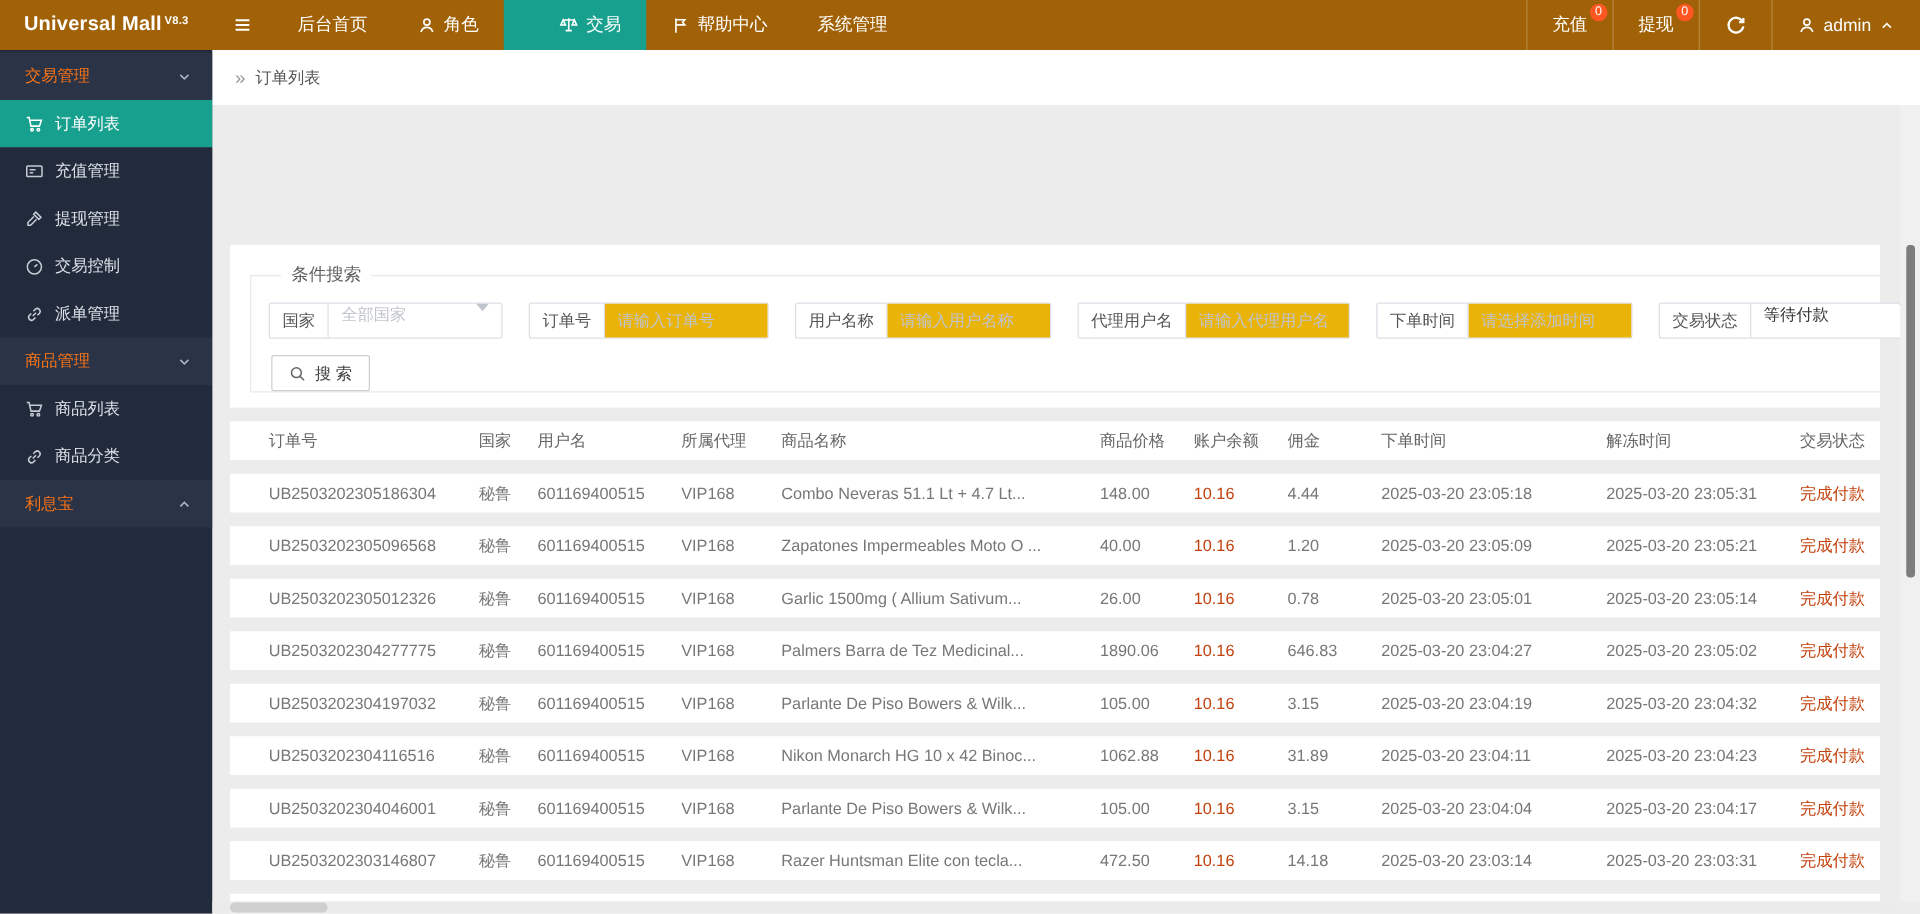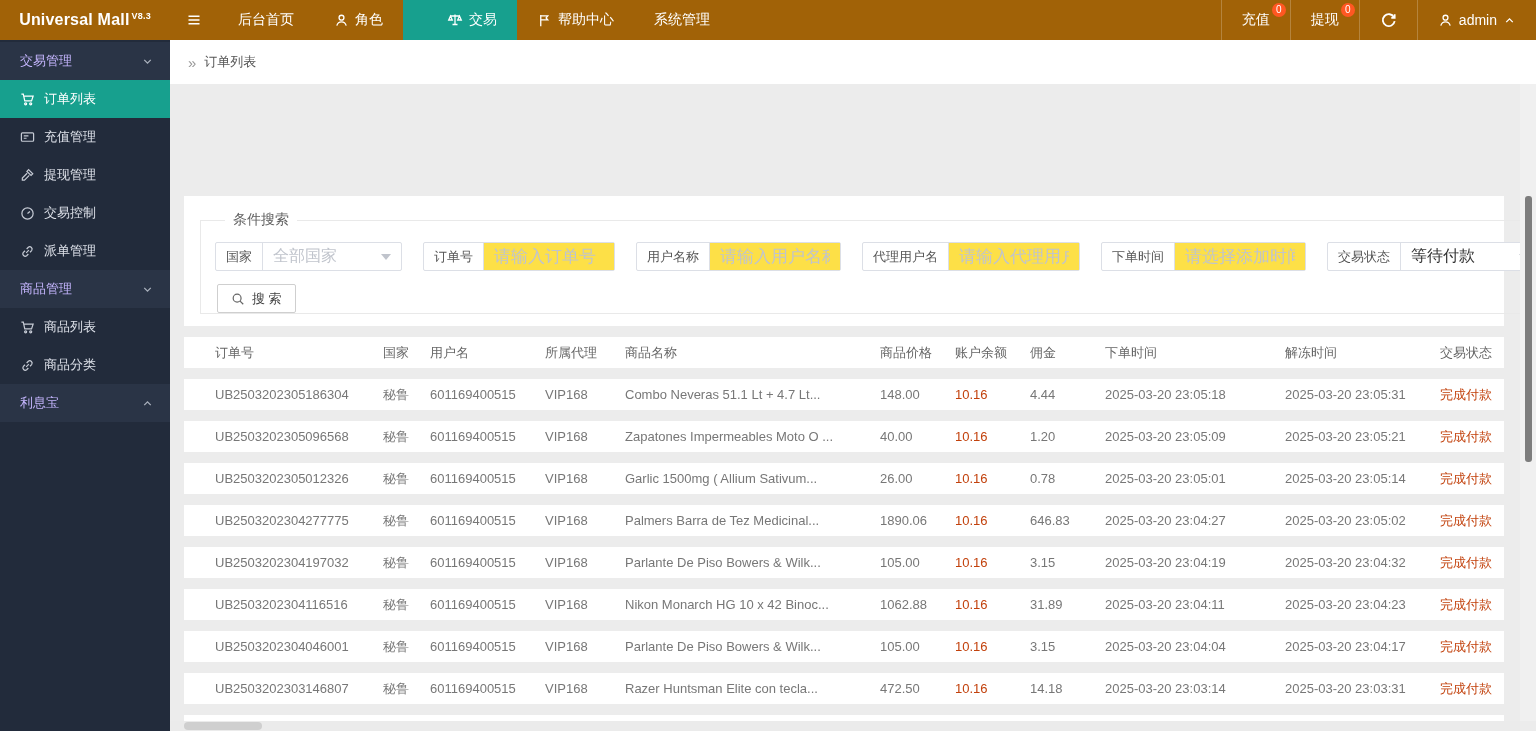--- a/index.html
+++ b/index.html
@@ -25,21 +25,21 @@
   .badge { position:absolute; top:3px; right:4px; min-width:14px; height:14px;
     border-radius:8px; background:#ff5722; color:#fff; font-size:10px;
     line-height:14px; text-align:center; padding:0 3px; }
   svg.ic { display:block; }
 
   
   .sidebar { position:absolute; left:0; top:40px; width:170px; bottom:0;
     background:#222b3b; padding-top:2px; }
   .side-row { height:38px; display:flex; align-items:center; gap:9px;
     padding:0 16px 0 20px; font-size:13px; cursor:pointer; }
-  .side-group { background:#2a3446; color:#c4b5fd;text-align:right; }
+  .side-group { background:#2a3446; color:#f97316;text-align:right; }
   .side-group .chev { margin-left:auto; color:#aab1bd; }
   .side-item { background:#222b3b; color:#dde1e9; }
   .side-item.active { background:#17a08e; color:#fff; }
   .side-item .sic { color:#c6cbd5; }
   .side-item.active .sic { color:#fff; }
 
   
   .bcbar { position:absolute; left:170px; top:40px; right:0; height:44px;
     background:#fff; display:flex; align-items:center; padding:0 18px;
     font-size:13px; color:#555; }
@@ -51,24 +51,24 @@
 
   .search-panel { position:absolute; left:14px; right:32px; top:112px; height:130px;
     background:#fff; }
   fieldset.cond { border:1px solid #e9e9e9; margin:15px 16px 0; padding:13px 14px 0; }
   fieldset.cond legend { font-size:14px; color:#606060; padding:0 8px; margin-left:10px; }
   .filter-row { display:flex; gap:21px; align-items:center; }
   .fg { display:inline-flex; align-items:stretch; height:29px; background:#fff;
     border:1px solid #dcdfe6; border-radius:2px; }
   .fg .fl { display:flex; align-items:center; padding:0 10px; font-size:13px;
     color:#555; border-right:1px solid #dcdfe6; white-space:nowrap; }
-  .fg input { border:0; outline:0; padding:0 10px; font-size:17px; color:#333; width:130px; background:#fde047; }
+  .fg input { border:0; outline:0; padding:0 10px; font-size:13px; color:#333; width:130px; background:#eab308; }
   .fg input::placeholder { color:#c0c4cc; }
-  .fg .sel { display:flex; align-items:center; justify-content:space-between;
-    padding:0 10px; width:138px; font-size:16px; color:#c0c4cc; cursor:pointer; }
+  .fg .sel { display:flex; justify-content:space-between;
+    padding:0 10px; width:138px; font-size:13px; color:#c0c4cc; cursor:pointer; }
   .fg .sel.dark { color:#333; }
   .caret { width:0; height:0; border-left:5px solid transparent;
     border-right:5px solid transparent; border-top:6px solid #c0c4cc; margin-left:8px; }
   .search-btn { margin:13px 0 0 2px; display:inline-flex; align-items:center; gap:7px;
     height:29px; padding:0 13px; background:#fff; border:1px solid #cfcfcf;
     border-radius:2px; font-size:13px; color:#404040; cursor:pointer; }
 
   
   .table { position:absolute; left:14px; right:32px; top:253px; bottom:0; }
   .thead, .trow { display:flex; align-items:center; height:31px; background:#fff; }

